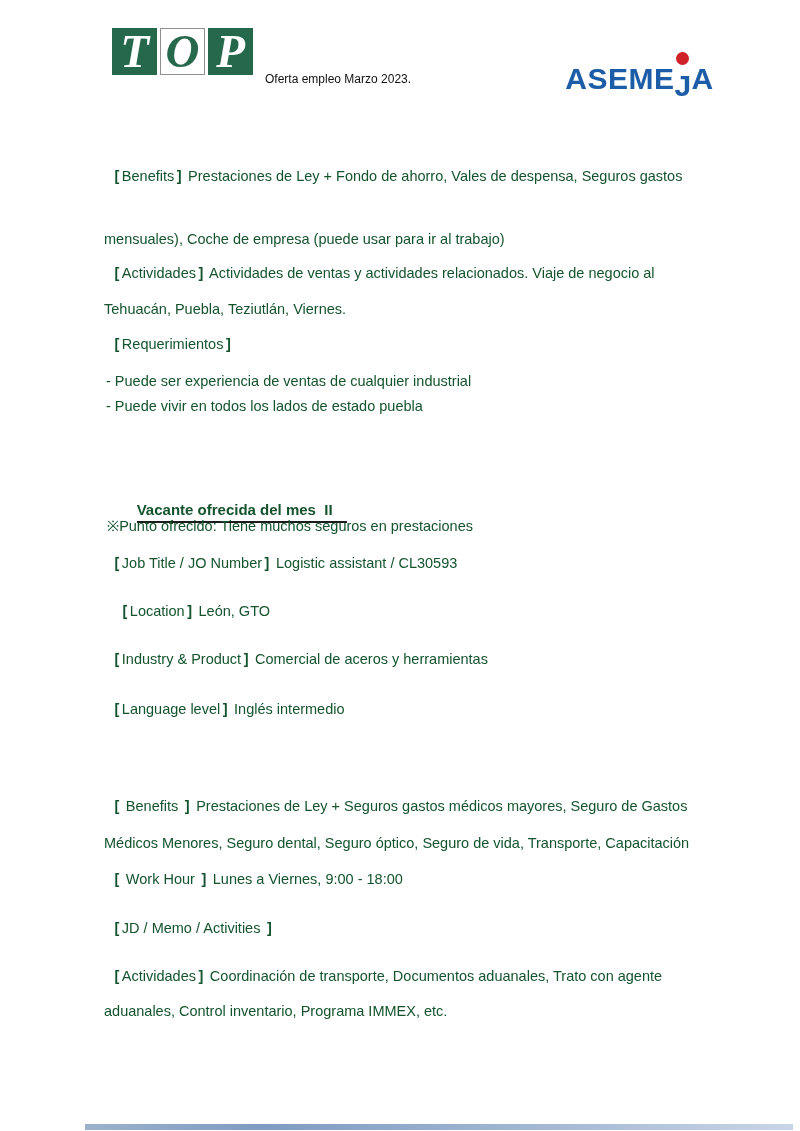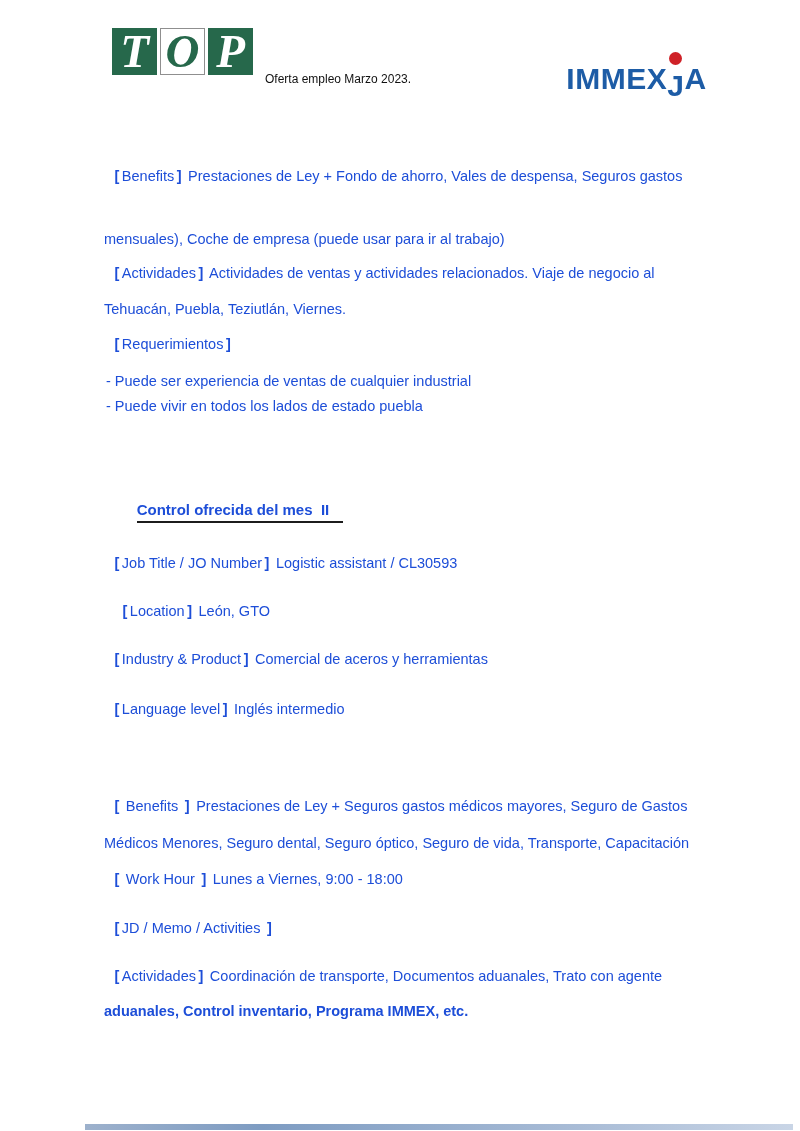--- a/index.html
+++ b/index.html
@@ -41,21 +41,21 @@
   }
 
   
   .doc-title {
     position: absolute; left: 265px; top: 68px;
     font-size: 12px; line-height: 22px; color: #111111; white-space: pre;
   }
   .line {
     position: absolute;
     font-size: 14.5px; line-height: 20px;
-    white-space: pre; color: #1d4ed8;
+    white-space: pre; color: #14532d;
   }
   .lent { font-weight: 600; padding: 0 2.5px; }
   .heading { font-weight: bold; font-size: 15px; }
   .heading .underline {
     display: inline-block;
     border-bottom: 2px solid #1c1c1c;
     padding-right: 14px; padding-bottom: 1px;
   }
 
   
@@ -76,50 +76,51 @@
     </div>
     <div class="top-tile white">
       <span>O</span>
     </div>
     <div class="top-tile green">
       <span>P</span>
     </div>
   </div>
 
   <div class="asemeja">
-    <span>IMMEX</span><span class="aseme-j"><span class="aseme-j-dot"></span><span class="aseme-j-letter">J</span></span><span>A</span>
+    <span>ASEME</span><span class="aseme-j"><span class="aseme-j-dot"></span><span class="aseme-j-letter">J</span></span><span>A</span>
   </div>
 
   <div class="doc-title">Oferta empleo Marzo 2023.</div>
 
   <div class="line" style="left:112px; top:166px;"><span class="lent">[</span>Benefits<span class="lent">]</span> Prestaciones de Ley + Fondo de ahorro, Vales de despensa, Seguros gastos</div>
   <div class="line" style="left:104px; top:229px;">mensuales), Coche de empresa (puede usar para ir al trabajo)</div>
 
   <div class="line" style="left:112px; top:263px;"><span class="lent">[</span>Actividades<span class="lent">]</span> Actividades de ventas y actividades relacionados. Viaje de negocio al</div>
   <div class="line" style="left:104px; top:299px;">Tehuacán, Puebla, Teziutlán, Viernes.</div>
 
   <div class="line" style="left:112px; top:334px;"><span class="lent">[</span>Requerimientos<span class="lent">]</span></div>
 
   <div class="line" style="left:106px; top:371px;">- Puede ser experiencia de ventas de cualquier industrial</div>
   <div class="line" style="left:106px; top:396px;">- Puede vivir en todos los lados de estado puebla</div>
 
   <div class="line heading" style="left:120px; top:480px;">
-    <span class="underline">Control ofrecida del mes  II</span>
+    <span class="underline">Vacante ofrecida del mes  II</span>
   </div>
 
+  <div class="line" style="left:107px; top:516px;">※Punto ofrecido: Tiene muchos seguros en prestaciones</div>
 
   <div class="line" style="left:112px; top:553px;"><span class="lent">[</span>Job Title / JO Number<span class="lent">]</span> Logistic assistant / CL30593</div>
   <div class="line" style="left:120px; top:601px;"><span class="lent">[</span>Location<span class="lent">]</span> León, GTO</div>
   <div class="line" style="left:112px; top:649px;"><span class="lent">[</span>Industry &amp; Product<span class="lent">]</span> Comercial de aceros y herramientas</div>
   <div class="line" style="left:112px; top:699px;"><span class="lent">[</span>Language level<span class="lent">]</span> Inglés intermedio</div>
 
   <div class="line" style="left:112px; top:796px;"><span class="lent">[</span> Benefits <span class="lent">]</span> Prestaciones de Ley + Seguros gastos médicos mayores, Seguro de Gastos</div>
   <div class="line" style="left:104px; top:833px;">Médicos Menores, Seguro dental, Seguro óptico, Seguro de vida, Transporte, Capacitación</div>
 
   <div class="line" style="left:112px; top:869px;"><span class="lent">[</span> Work Hour <span class="lent">]</span> Lunes a Viernes, 9:00 - 18:00</div>
   <div class="line" style="left:112px; top:918px;"><span class="lent">[</span>JD / Memo / Activities <span class="lent">]</span></div>
 
   <div class="line" style="left:112px; top:966px;"><span class="lent">[</span>Actividades<span class="lent">]</span> Coordinación de transporte, Documentos aduanales, Trato con agente</div>
-  <div class="line" style="left:104px; top:1001px;font-weight:bold;">aduanales, Control inventario, Programa IMMEX, etc.</div>
+  <div class="line" style="left:104px; top:1001px;">aduanales, Control inventario, Programa IMMEX, etc.</div>
 
   <div class="footer-bar"></div>
 
 </div>
 
 </body></html>

